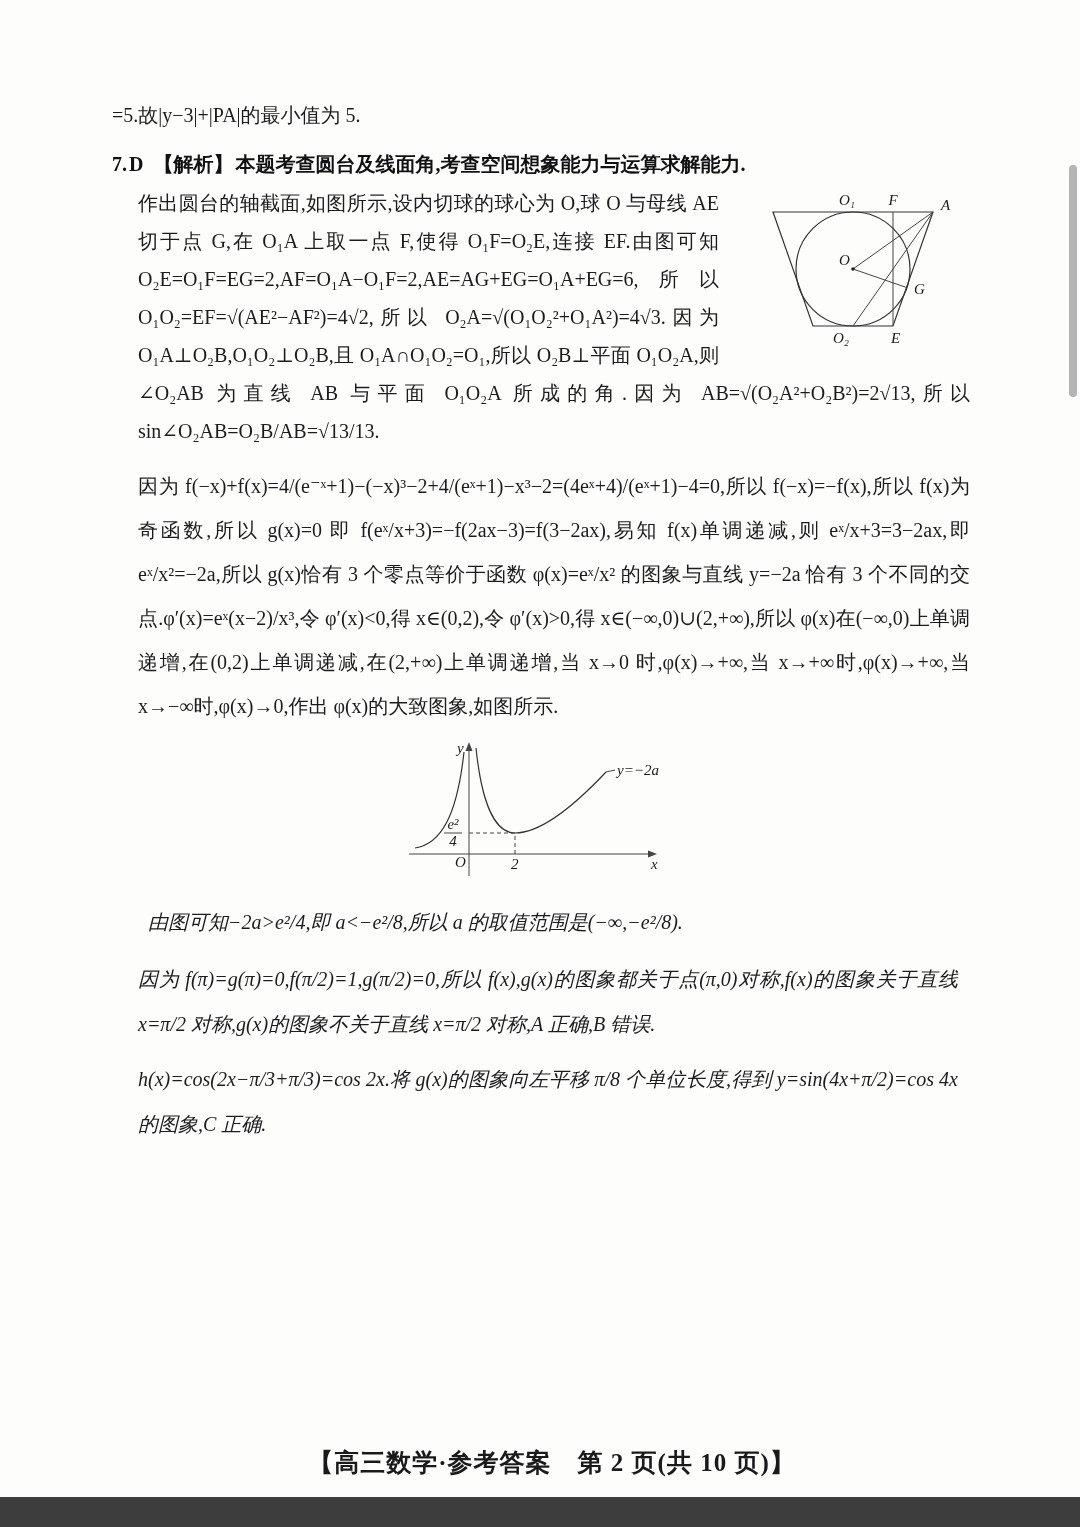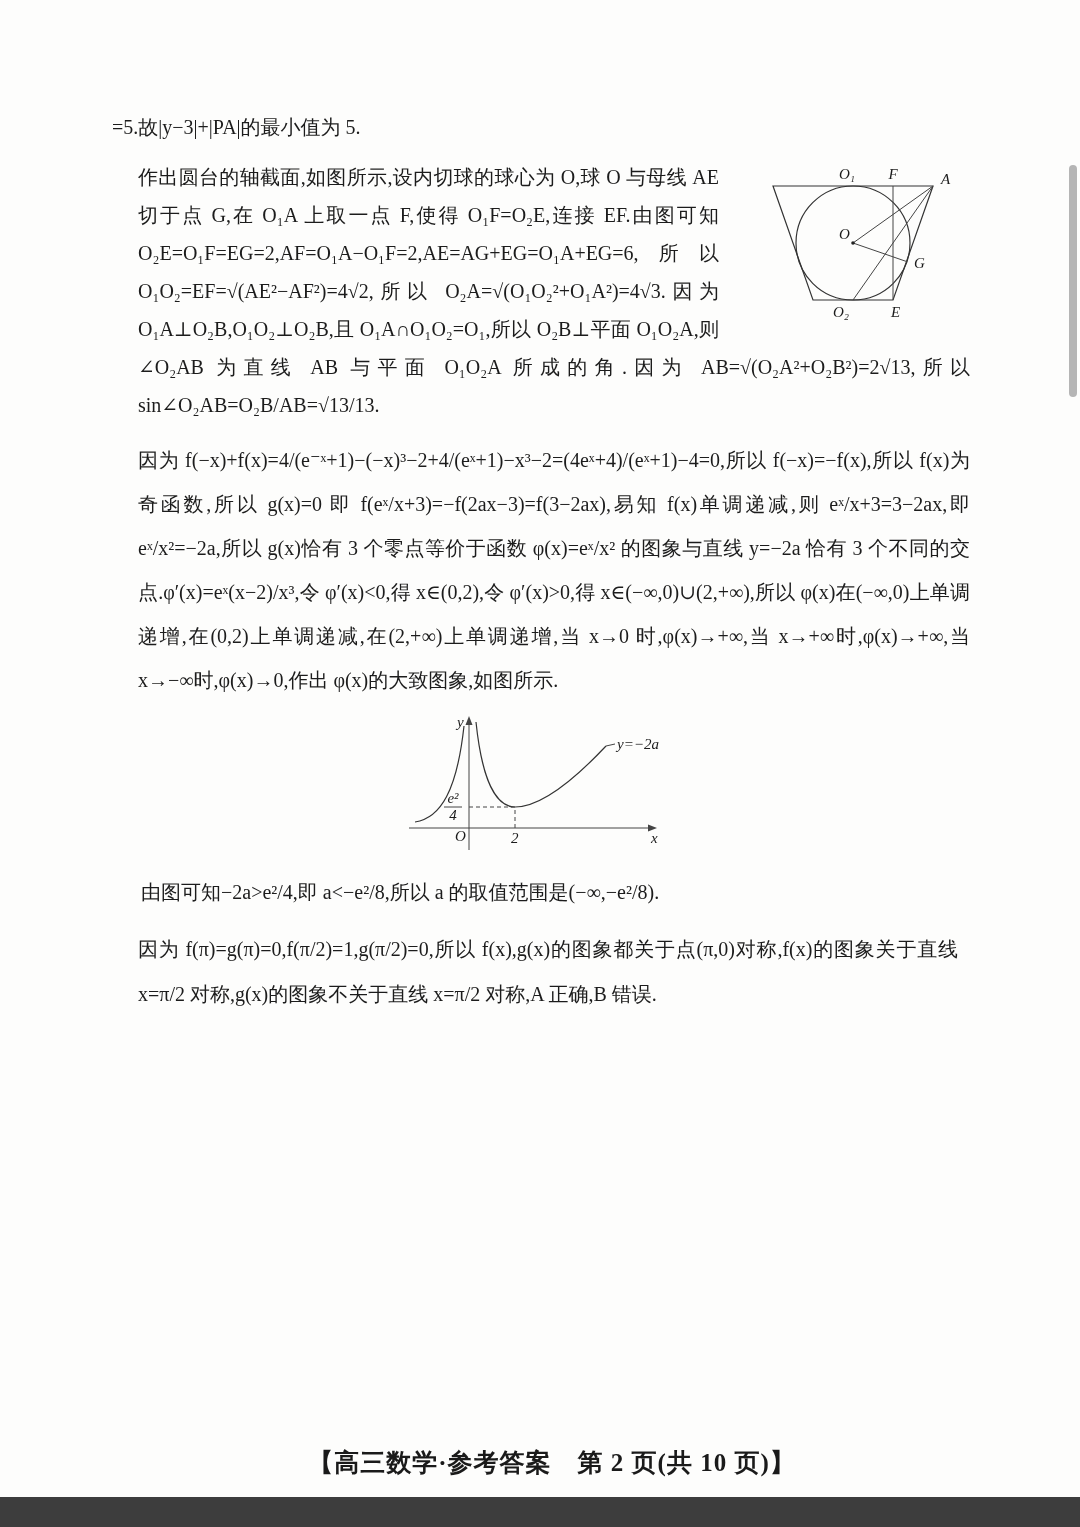--- a/index.html
+++ b/index.html
@@ -2,39 +2,39 @@
 <html><head>
 <meta charset="utf-8">
 <style>
   html,body{margin:0;padding:0;}
   body{
     width:1080px;height:1527px;position:relative;overflow:hidden;
     background:#fdfdfc;color:#1c1c1c;
     font-family:"Liberation Serif","DejaVu Serif",serif;
   }
   .content{
-    position:absolute;left:112px;top:110px;width:858px;
+    position:absolute;left:112px;top:98px;width:858px;
     font-size:20px;text-align:justify;
   }
   .prelude{margin:0 0 14px 0;line-height:1.7;}
   .item{margin-bottom:14px;}
   .item-head{
     font-weight:700;line-height:1.8;color:#111;
     padding-left:26px;text-indent:-26px;margin-bottom:2px;
   }
   .qnum{margin-right:2px;}
   .qans{margin-right:10px;}
   .tag{margin-right:2px;}
   .item-body{padding-left:26px;}
   .q7-body{line-height:1.9;}
   .fig7{float:right;margin:2px 0 8px 16px;}
   .q8-body{line-height:2.2;}
   .graph-wrap{text-align:center;margin:8px 40px 6px 0;}
   .q8-conclusion{line-height:2.1;margin-top:4px;}
-  .q9-p{line-height:2.25;margin:0 12px 10px 0;}
+  .q9-p{line-height:2.25;margin:0 12px 10px 0;font-style:italic;}
   .clear{clear:both;}
   .footer{
     position:absolute;left:12px;bottom:48px;width:100%;
     text-align:center;font-weight:700;font-size:25px;color:#1a1a1a;
     letter-spacing:1px;
   }
   .bottom-bar{
     position:absolute;left:0;bottom:0;width:100%;height:30px;
     background:#3d3d3d;
   }
@@ -51,20 +51,23 @@
 </head>
 <body>
 
 <div class="page">
 
   <div class="content">
 
     <p class="prelude">=5.故|y−3|+|PA|的最小值为 5.</p>
 
     <section class="item">
+      <div class="item-head">
+        <span class="qnum">7.</span><span class="qans">D</span><span class="tag">【解析】</span><span>本题考查圆台及线面角,考查空间想象能力与运算求解能力.</span>
+      </div>
       <div class="item-body q7-body">
         <svg class="fig7" viewBox="0 0 235 165" width="235" height="165" xmlns="http://www.w3.org/2000/svg">
           <polygon class="fig-stroke" points="38,26 198,26 158,140 78,140"></polygon>
           <circle class="fig-stroke" cx="118" cy="83" r="57"></circle>
           <line class="fig-thin" x1="158" y1="26" x2="158" y2="140"></line>
           <line class="fig-thin" x1="118" y1="140" x2="198" y2="26"></line>
           <line class="fig-thin" x1="118" y1="83" x2="171.5" y2="101.5"></line>
           <line class="fig-thin" x1="118" y1="83" x2="198" y2="26"></line>
           <circle cx="118" cy="83" r="1.8" fill="#222"></circle>
           <text class="fig-label" x="112" y="19" text-anchor="middle">O₁</text>
@@ -97,27 +100,28 @@
             <text class="fig-label" x="58" y="17">y</text>
             <text class="fig-label" x="252" y="133">x</text>
             <text class="fig-label" x="56" y="131">O</text>
             <text class="fig-label" x="112" y="133">2</text>
             <text class="fig-label" x="54" y="93" text-anchor="middle" font-size="12">e²</text>
             <line class="fig-thin" x1="45" y1="97" x2="63" y2="97"></line>
             <text class="fig-label" x="54" y="110" text-anchor="middle" font-size="12">4</text>
             <text class="fig-label" x="218" y="39">y=−2a</text>
           </svg>
         </div>
-        <p class="q8-conclusion" style="margin:3px;">由图可知−2a&gt;e²/4,即 a&lt;−e²/8,所以 a 的取值范围是(−∞,−e²/8).</p>
+        <p class="q8-conclusion" style="margin:10px;font-style:italic;">由图可知−2a&gt;e²/4,即 a&lt;−e²/8,所以 a 的取值范围是(−∞,−e²/8).</p>
       </div>
     </section>
 
     <section class="item">
       <div class="item-body">
         <p class="q9-p">因为 f(π)=g(π)=0,f(π/2)=1,g(π/2)=0,所以 f(x),g(x)的图象都关于点(π,0)对称,f(x)的图象关于直线 x=π/2 对称,g(x)的图象不关于直线 x=π/2 对称,A 正确,B 错误.</p>
+        <p class="q9-p">h(x)=cos(2x−π/3+π/3)=cos 2x.将 g(x)的图象向左平移 π/8 个单位长度,得到 y=sin(4x+π/2)=cos 4x 的图象,C 正确.</p>
       </div>
     </section>
 
   </div>
 
   <div class="footer">【高三数学·参考答案　第 2 页(共 10 页)】</div>
 
   <div class="bottom-bar"></div>
 
   <div class="scrollbar-thumb"></div>

